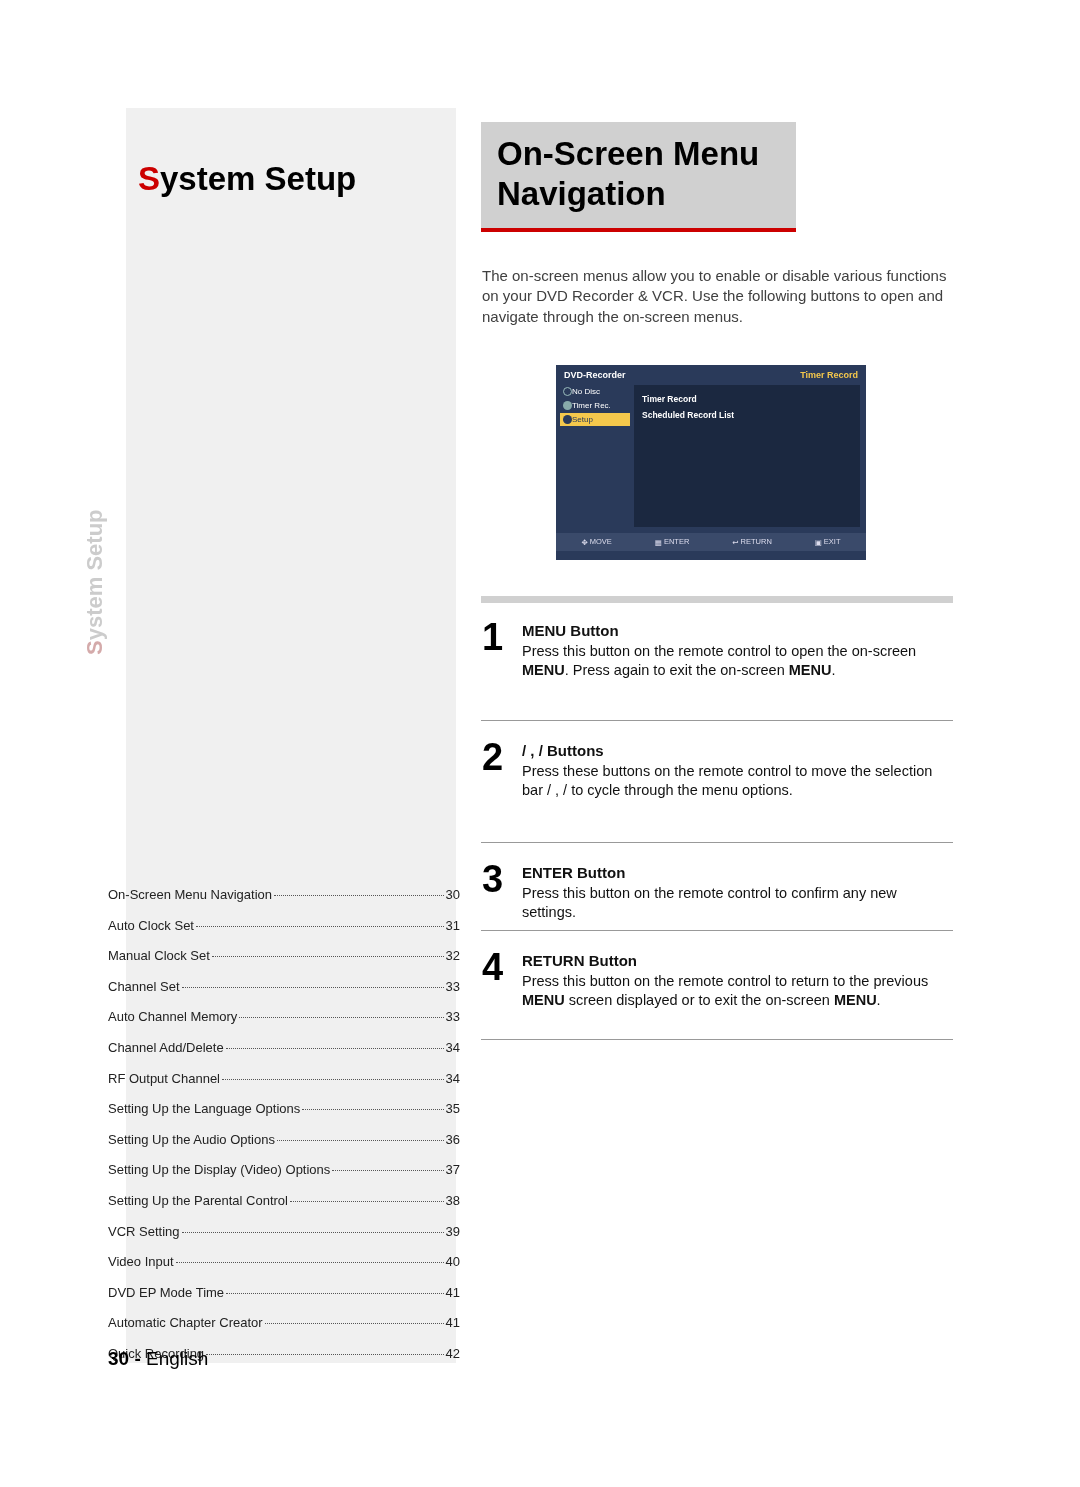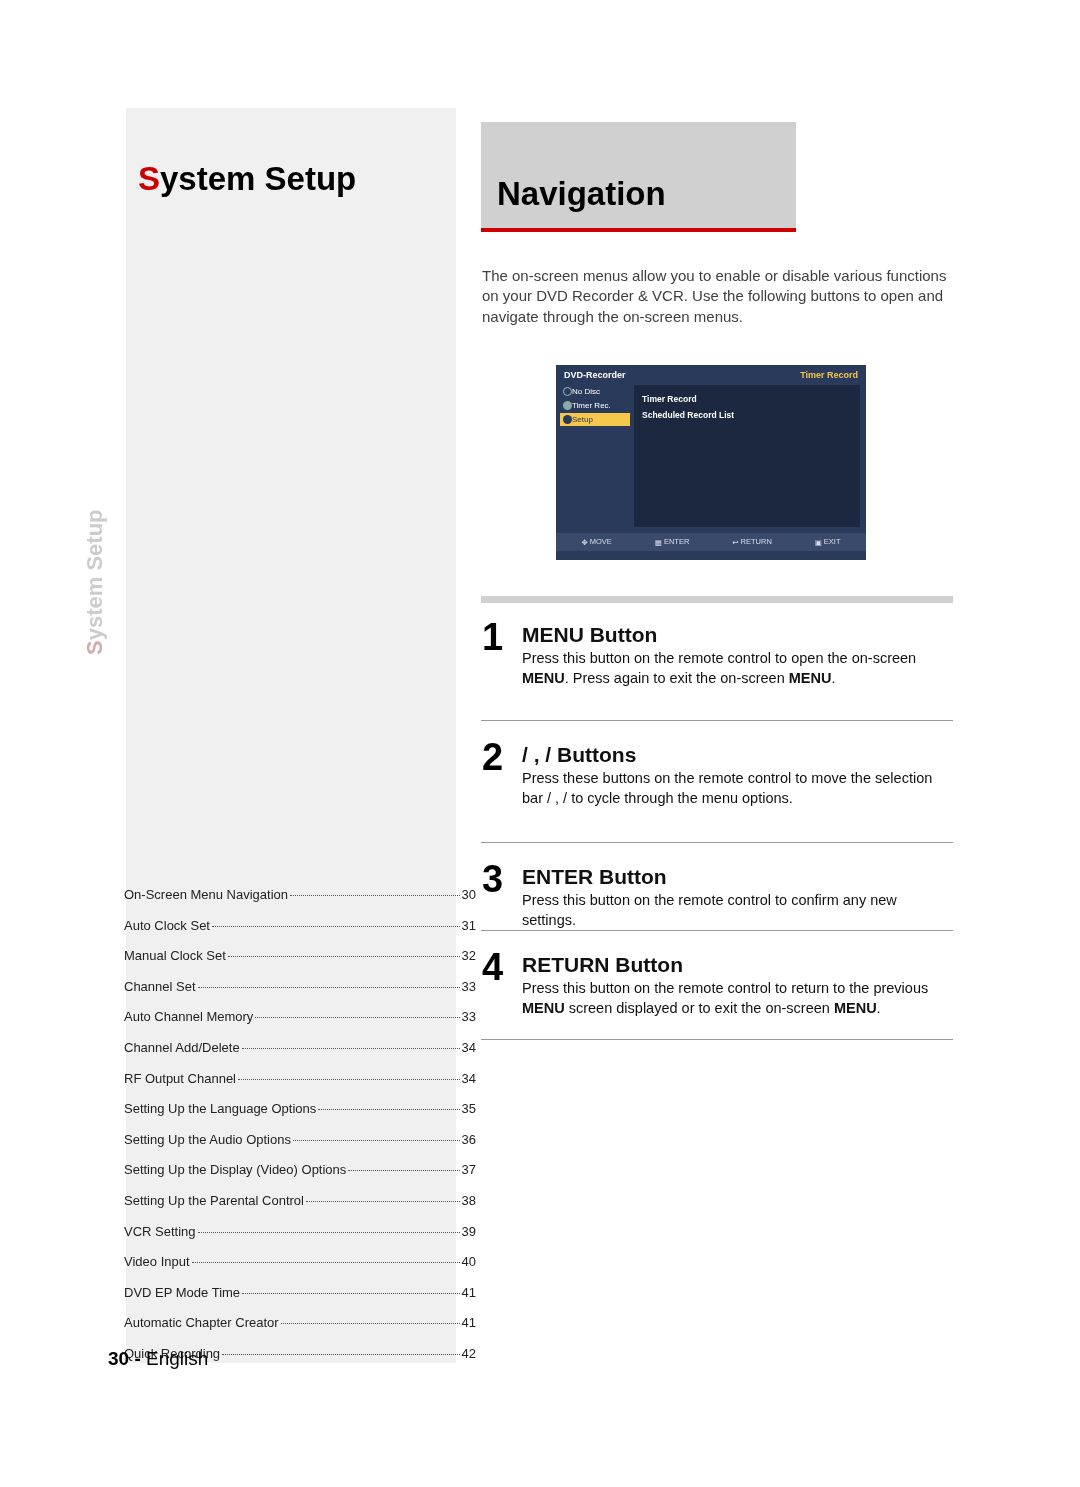--- a/index.html
+++ b/index.html
@@ -39,21 +39,21 @@
     transform-origin: left top;
     font-size: 22px;
     font-weight: bold;
     color: #ccc;
   }
   .side-tab .s {
     color: #d4aaaa;
   }
   .toc {
     position: absolute;
-    left: 124px;
+    left: 108px;
     top: 887px;
     width: 352px;
     font-size: 13px;
     color: #222;
   }
   .toc-row {
     display: flex;
     align-items: baseline;
     margin-bottom: 15px;
     line-height: 1.2;
@@ -191,21 +191,21 @@
     flex-shrink: 0;
   }
   .step .body {
     font-size: 14.5px;
     line-height: 1.35;
     color: #111;
     padding-top: 3px;
   }
   .step .body .h {
     font-weight: bold;
-    font-size: 21px;
+    font-size: 15px;
     text-align: center;
   }
   .step-rule {
     position: absolute;
     left: 481px;
     width: 472px;
     height: 1px;
     background: #999;
   }
   .step1 { top: 618px; }
@@ -225,21 +225,21 @@
 <div class="main-title">
   <span class="s">S</span><span>ystem Setup</span>
 </div>
 
 <div class="side-tab">
   <span class="s">S</span><span>ystem Setup</span>
 </div>
 
 <div class="section-title-box">
   <h2>
-    <br>
+    <span>On-Screen Menu</span><br>
     <span>Navigation</span>
   </h2>
 </div>
 
 <div class="intro">The on-screen menus allow you to enable or disable various functions on your DVD Recorder &amp; VCR. Use the following buttons to open and navigate through the on-screen menus.</div>
 
 <div class="screen">
   <div class="screen-header">
     <span>DVD-Recorder</span>
     <span class="tr">Timer Record</span>

